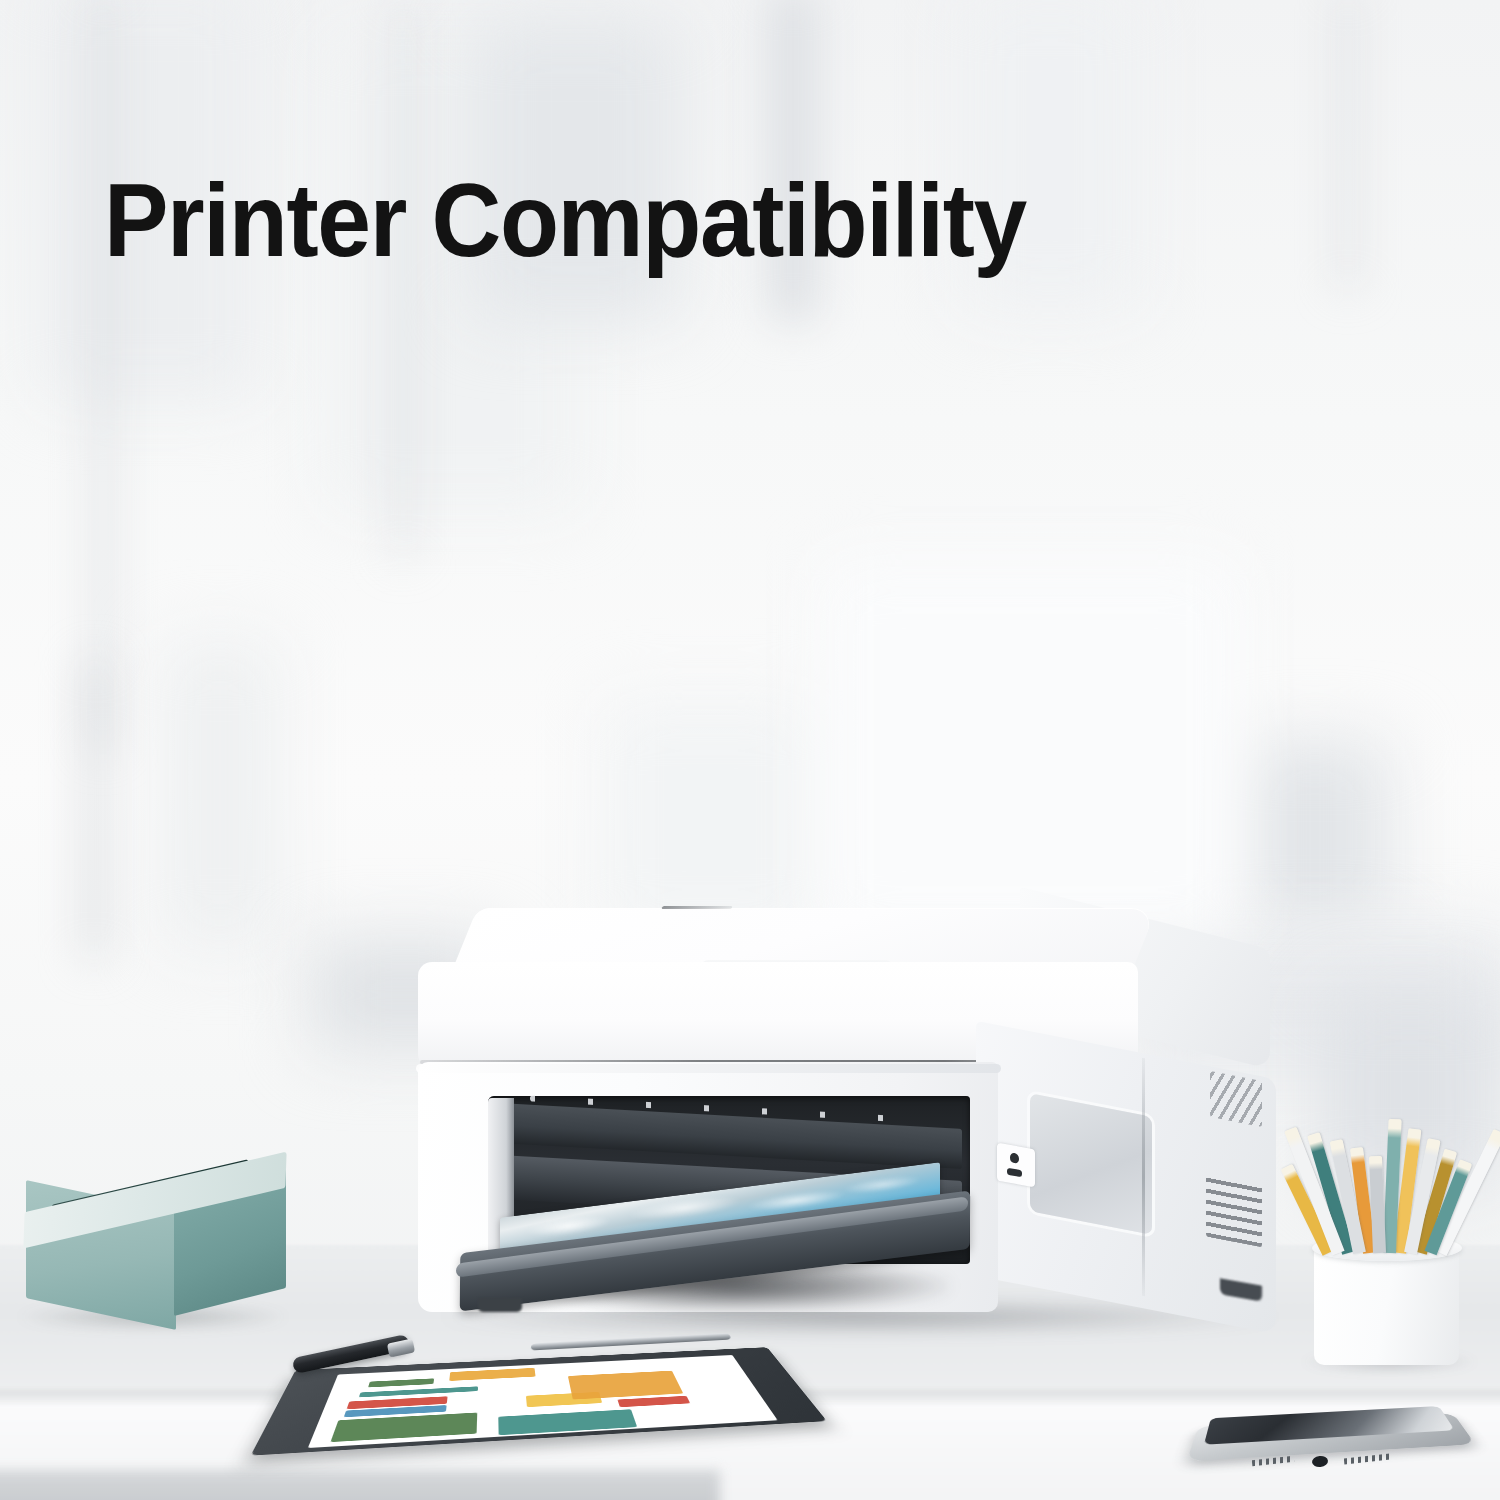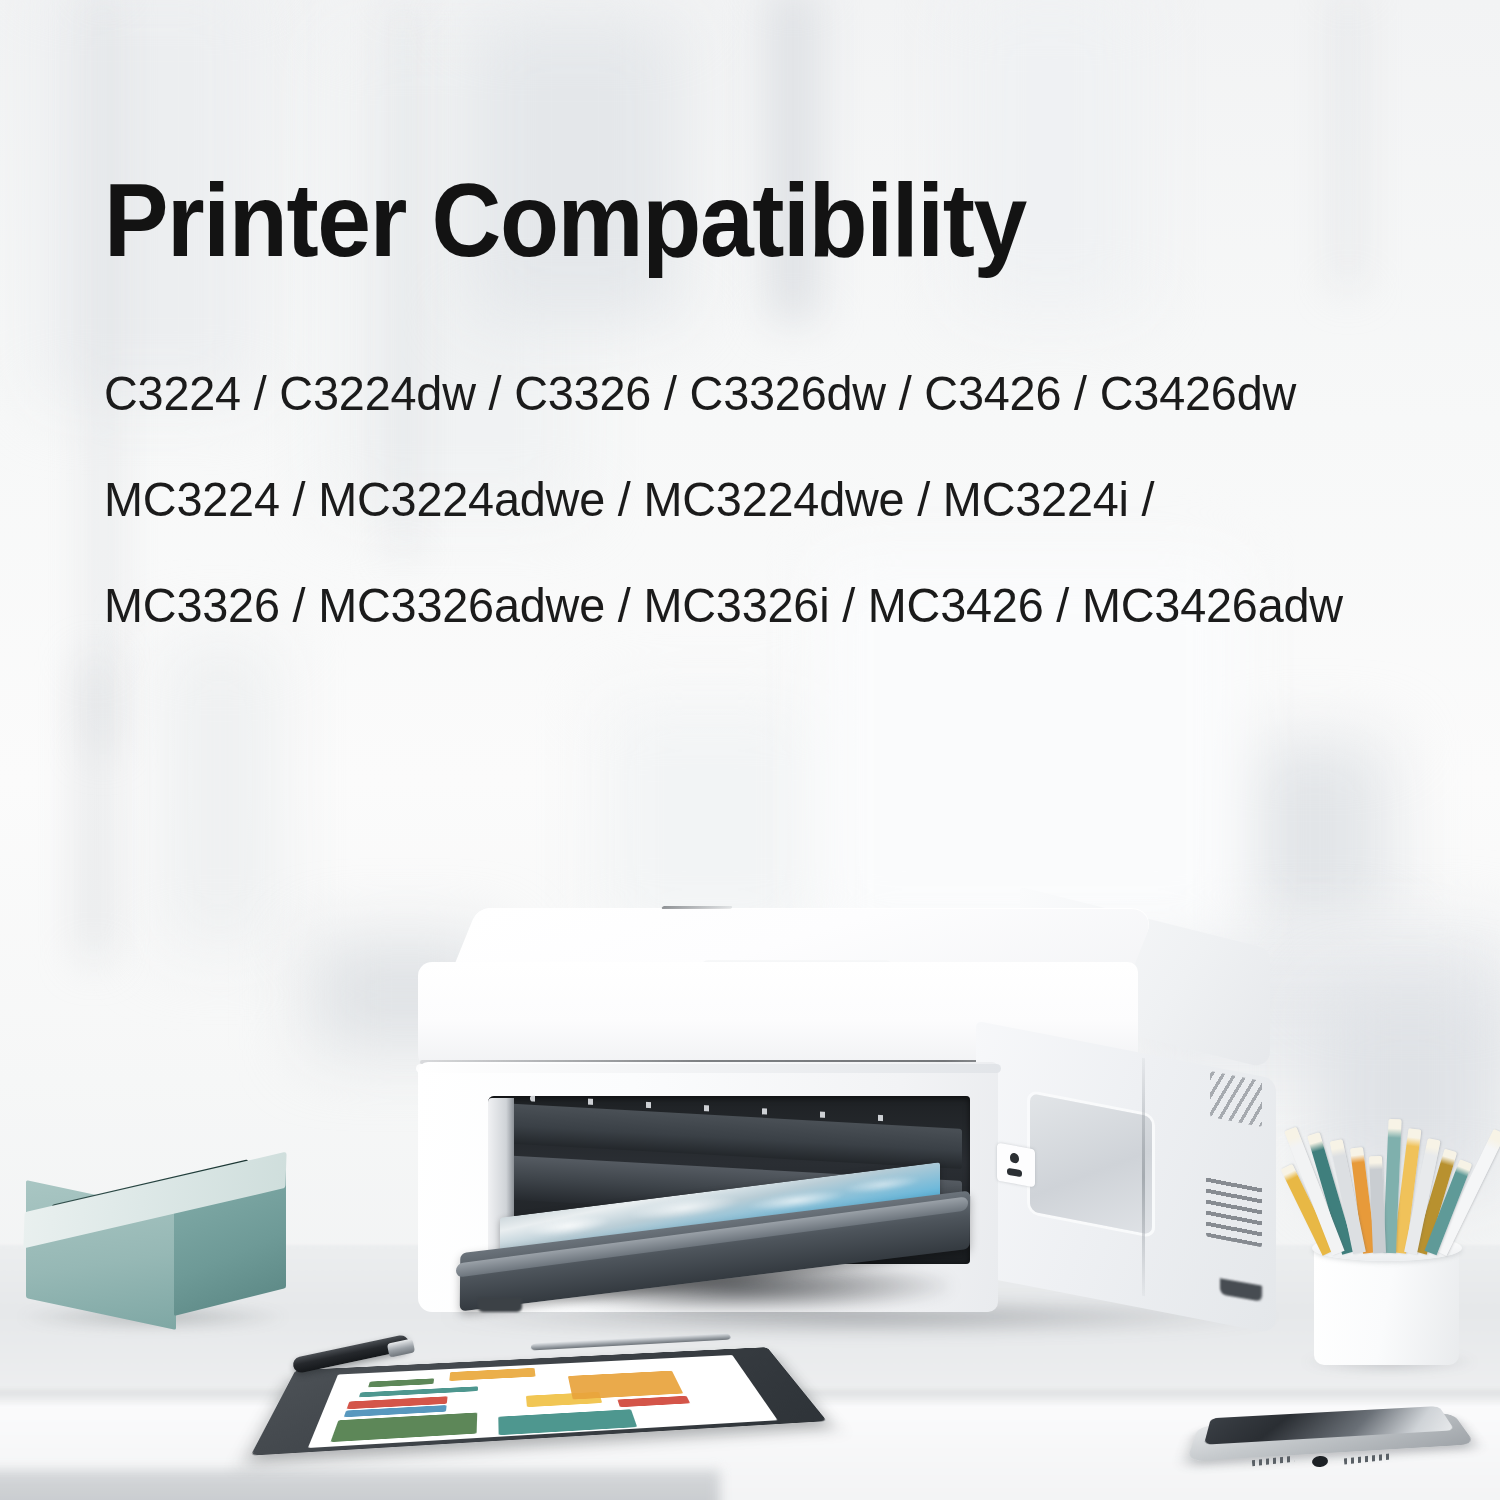--- a/index.html
+++ b/index.html
@@ -523,25 +523,20 @@
   <div class="bg-shape soft" style="left:1320px; top:990px; width:180px; height:200px; background:#dfe2e6;"></div>
   <div class="bg-shape soft" style="left:820px; top:560px; width:420px; height:380px; background:#fafbfc;"></div>
 
   <div class="desk-top"></div>
   <div class="desk-edge"></div>
   <div class="desk-front"></div>
   <div class="desk-front-dark"></div>
 
   <h1 class="headline">Printer Compatibility</h1>
 
-  <div class="model-list">
-    <div class="model-line">C3224 / C3224dw / C3326 / C3326dw / C3426 / C3426dw</div>
-    <div class="model-line">MC3224 / MC3224adwe / MC3224dwe / MC3224i /</div>
-    <div class="model-line">MC3326 / MC3326adwe / MC3326i / MC3426 / MC3426adw</div>
-  </div>
 
   <div id="teal-box">
     <div class="tb-shadow"></div>
     <div class="tb-front"></div>
     <div class="tb-side"></div>
     <div class="tb-inner"></div>
     <div class="tb-rim"></div>
   </div>
 
   <div id="printer">

